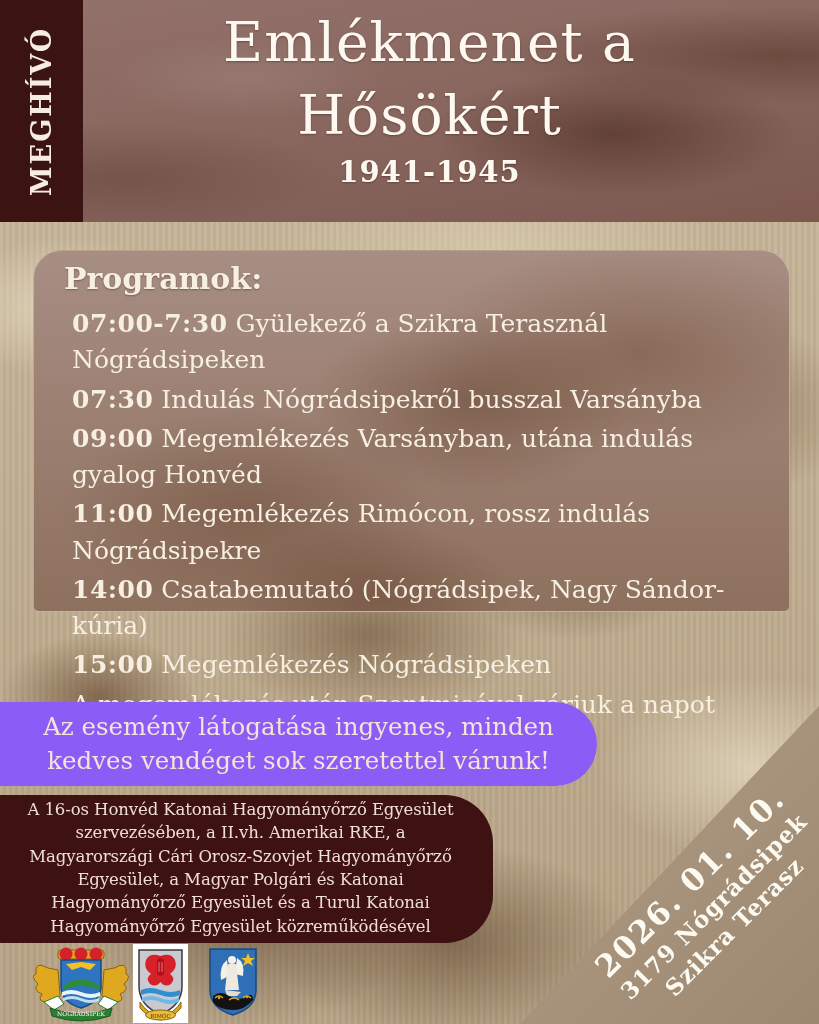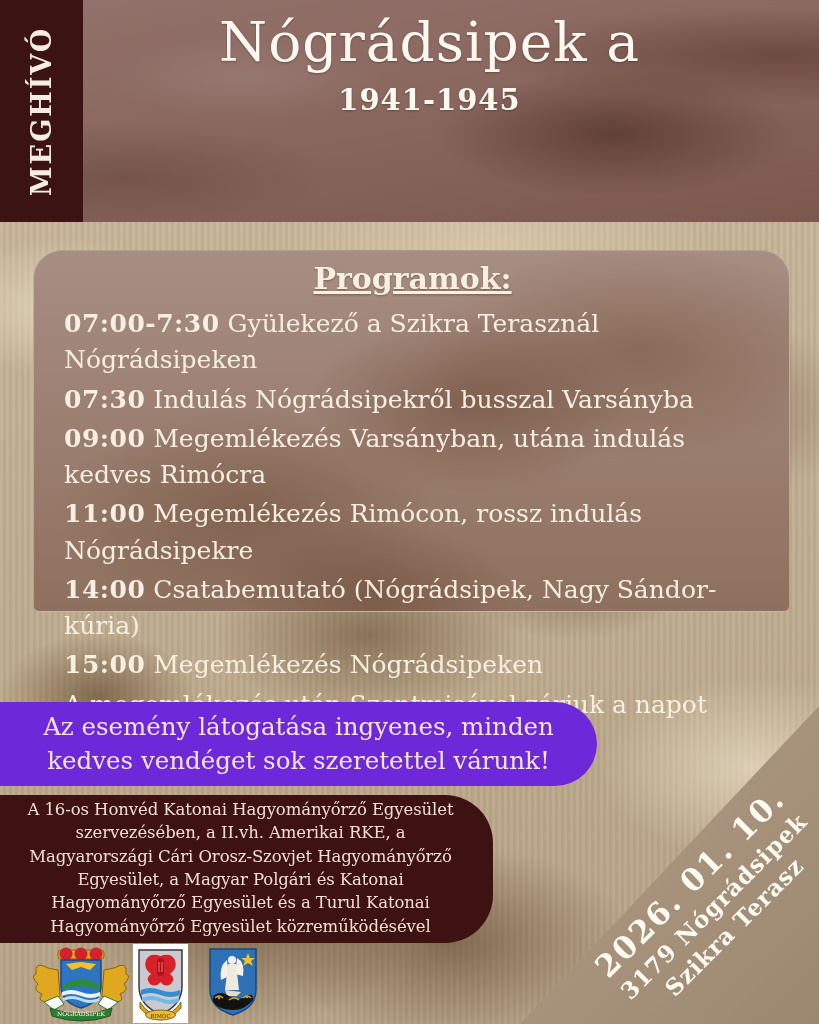--- a/index.html
+++ b/index.html
@@ -54,40 +54,40 @@
     position:absolute;left:33px;top:250px;width:757px;height:362px;box-sizing:border-box;
     border-radius:28px 28px 6px 6px;border:1px solid rgba(236,224,202,.45);
     padding:6px 28px 0 30px;color:#f6efe2;
     background:
       radial-gradient(ellipse 230px 130px at 58% 42%, rgba(94,59,38,.45), transparent 70%),
       radial-gradient(ellipse 300px 150px at 80% 28%, rgba(104,66,42,.4), transparent 72%),
       radial-gradient(ellipse 260px 140px at 28% 72%, rgba(98,62,40,.38), transparent 72%),
       radial-gradient(ellipse 200px 100px at 45% 95%, rgba(92,58,38,.4), transparent 70%),
       linear-gradient(#a78e83,#8e705e);
   }
-  .program-heading{text-align:center;font-size:30px;font-weight:bold;margin:4px 0 10px 0;
-    text-shadow:0 1px 2px rgba(50,25,15,.4);text-decoration:underline;}
-  .prow{font-size:25px;line-height:1.45;margin-bottom:3px;}
+  .program-heading{text-align:left;font-size:30px;font-weight:bold;margin:4px 0 10px 0;
+    text-shadow:0 1px 2px rgba(50,25,15,.4);}
+  .prow{font-size:25px;line-height:1.45;margin-bottom:3px;margin-left:8px;}
   .prow b{font-weight:bold;letter-spacing:.5px;}
   
   .notes-panel{
     position:absolute;left:33px;top:612px;width:757px;height:89px;box-sizing:border-box;
     border-radius:44px;border:1px solid rgba(240,229,206,.8);
     display:flex;flex-direction:column;align-items:center;justify-content:center;
     color:#f4ecdc;text-align:center;
     background:
       radial-gradient(ellipse 220px 70px at 25% 60%, rgba(96,60,40,.35), transparent 70%),
       radial-gradient(ellipse 240px 70px at 75% 45%, rgba(100,64,42,.32), transparent 70%),
       linear-gradient(#a18576,#94786a);
   }
   .note-line{font-size:19px;line-height:1.45;}
   
   .free-box{
     position:absolute;left:0;top:702px;width:597px;height:84px;box-sizing:border-box;
-    background:#6d28d9;border-radius:0 44px 44px 0;
+    background:#8b5cf6;border-radius:0 44px 44px 0;
     display:flex;align-items:center;justify-content:center;
   }
   .free-box .txt{max-width:545px;text-align:center;color:#f3e4d6;font-size:24.5px;line-height:1.4;}
   
   .org-box{
     position:absolute;left:0;top:795px;width:493px;height:148px;box-sizing:border-box;
     background:#3e1112;border-radius:0 48px 48px 0;
     display:flex;align-items:center;justify-content:center;padding:10px 34px 12px 22px;
   }
   .org-box .txt{text-align:center;color:#f0e0d2;font-size:16.5px;line-height:1.42;letter-spacing:-.1px;}
@@ -112,41 +112,42 @@
 </head>
 <body>
 
 <div class="poster">
 
   <div class="photo-bg"></div>
 
   <div class="top-band"></div>
 
   <div class="title-wrap">
-    <div class="title-line">Nógrádsipek a</div>
+    <div class="title-line">Emlékmenet a</div>
+    <div class="title-line">Hősökért</div>
     <div class="title-years">1941-1945</div>
   </div>
 
   <div class="meghivo">
     <span>MEGHÍVÓ</span>
   </div>
 
   <div class="program-panel">
     <div class="program-heading">Programok:</div>
     <div class="prow">
       <b>07:00-7:30</b>
       <span>Gyülekező a Szikra Terasznál Nógrádsipeken</span>
     </div>
     <div class="prow">
       <b>07:30</b>
       <span>Indulás Nógrádsipekről busszal Varsányba</span>
     </div>
     <div class="prow">
       <b>09:00</b>
-      <span>Megemlékezés Varsányban, utána indulás kedves Rimócra</span>
+      <span>Megemlékezés Varsányban, utána indulás gyalog Honvéd</span>
     </div>
     <div class="prow">
       <b>11:00</b>
       <span>Megemlékezés Rimócon, rossz indulás Nógrádsipekre</span>
     </div>
     <div class="prow">
       <b>14:00</b>
       <span>Csatabemutató (Nógrádsipek, Nagy Sándor-kúria)</span>
     </div>
     <div class="prow">

